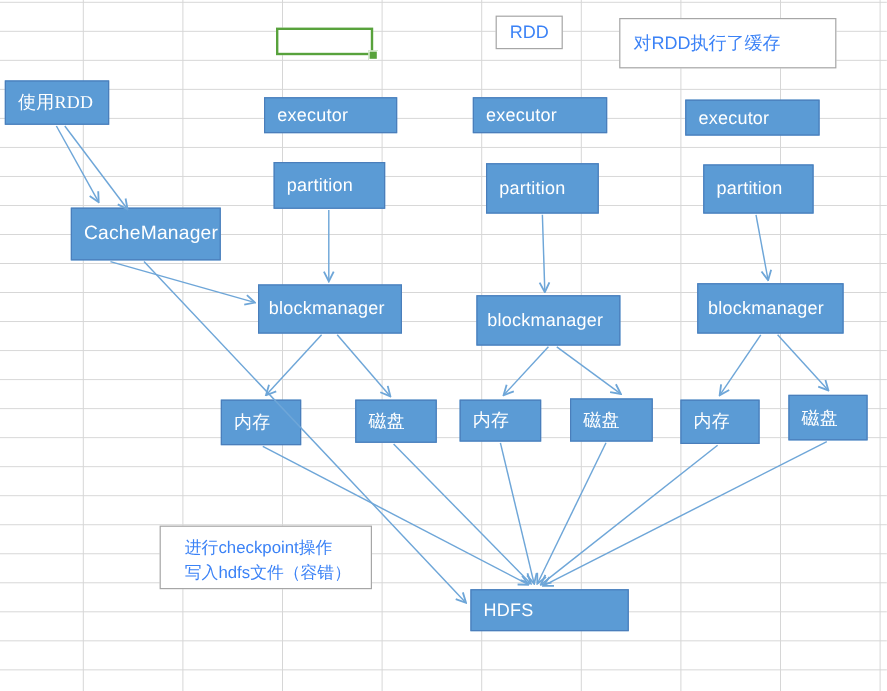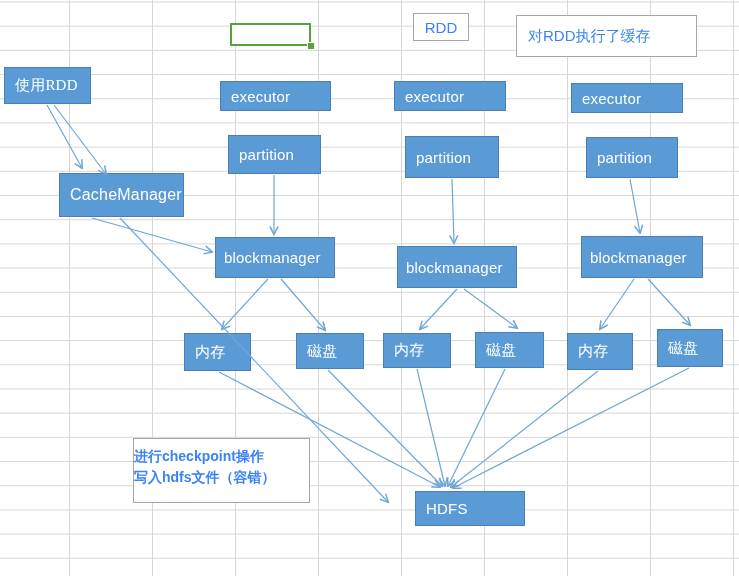--- a/index.html
+++ b/index.html
@@ -43,43 +43,42 @@
   .anno{
     position:absolute;
     background:#ffffff;border:1px solid #a6a6a6;
     color:#3b82f6;font-size:15px;
     display:flex;align-items:center;
     box-sizing:border-box;
   }
   #l-rdd{left:413px;top:13px;width:56px;height:28px;justify-content:center;}
   #l-cache_note{left:516px;top:15px;width:181px;height:42px;padding-left:11px;}
   #l-checkpoint{
-    left:133px;top:438px;width:177px;height:65px;
-    padding:7px 0 0 0;font-size:14px;line-height:21px;
+    left:133px;top:438px;width:177px;height:53px;
+    padding:7px 0 0 20px;font-size:14px;line-height:21px;
     display:block;
-    font-weight:bold;
   }
   #n-use_rdd{left:4px;top:67px;width:87px;height:37px;font-family:Liberation Serif, serif;}
   #n-executor1{left:220px;top:81px;width:111px;height:30px;}
   #n-executor2{left:394px;top:81px;width:112px;height:30px;}
   #n-executor3{left:571px;top:83px;width:112px;height:30px;}
   #n-partition1{left:228px;top:135px;width:93px;height:39px;}
   #n-partition2{left:405px;top:136px;width:94px;height:42px;}
   #n-partition3{left:586px;top:137px;width:92px;height:41px;}
   #n-cache_manager{left:27px;top:173px;width:125px;height:44px;font-size:16px;margin-left:32px;}
   #n-blockmanager1{left:215px;top:237px;width:120px;height:41px;padding-left:8px;}
   #n-blockmanager2{left:397px;top:246px;width:120px;height:42px;padding-left:8px;}
   #n-blockmanager3{left:581px;top:236px;width:122px;height:42px;padding-left:8px;}
   #n-memory1{left:184px;top:333px;width:67px;height:38px;}
   #n-disk1{left:296px;top:333px;width:68px;height:36px;}
   #n-memory2{left:383px;top:333px;width:68px;height:35px;}
   #n-disk2{left:475px;top:332px;width:69px;height:36px;}
   #n-memory3{left:567px;top:333px;width:66px;height:37px;}
   #n-disk3{left:657px;top:329px;width:66px;height:38px;}
-  #n-hdfs{left:392px;top:491px;width:110px;height:35px;margin-left:23px;}
+  #n-hdfs{left:392px;top:491px;width:132px;height:35px;}
   svg.edges{
     position:absolute;left:0;top:0;width:739px;height:576px;
     pointer-events:none;
   }
 </style>
 </head>
 <body>
 
 <div class="sheet">
 

